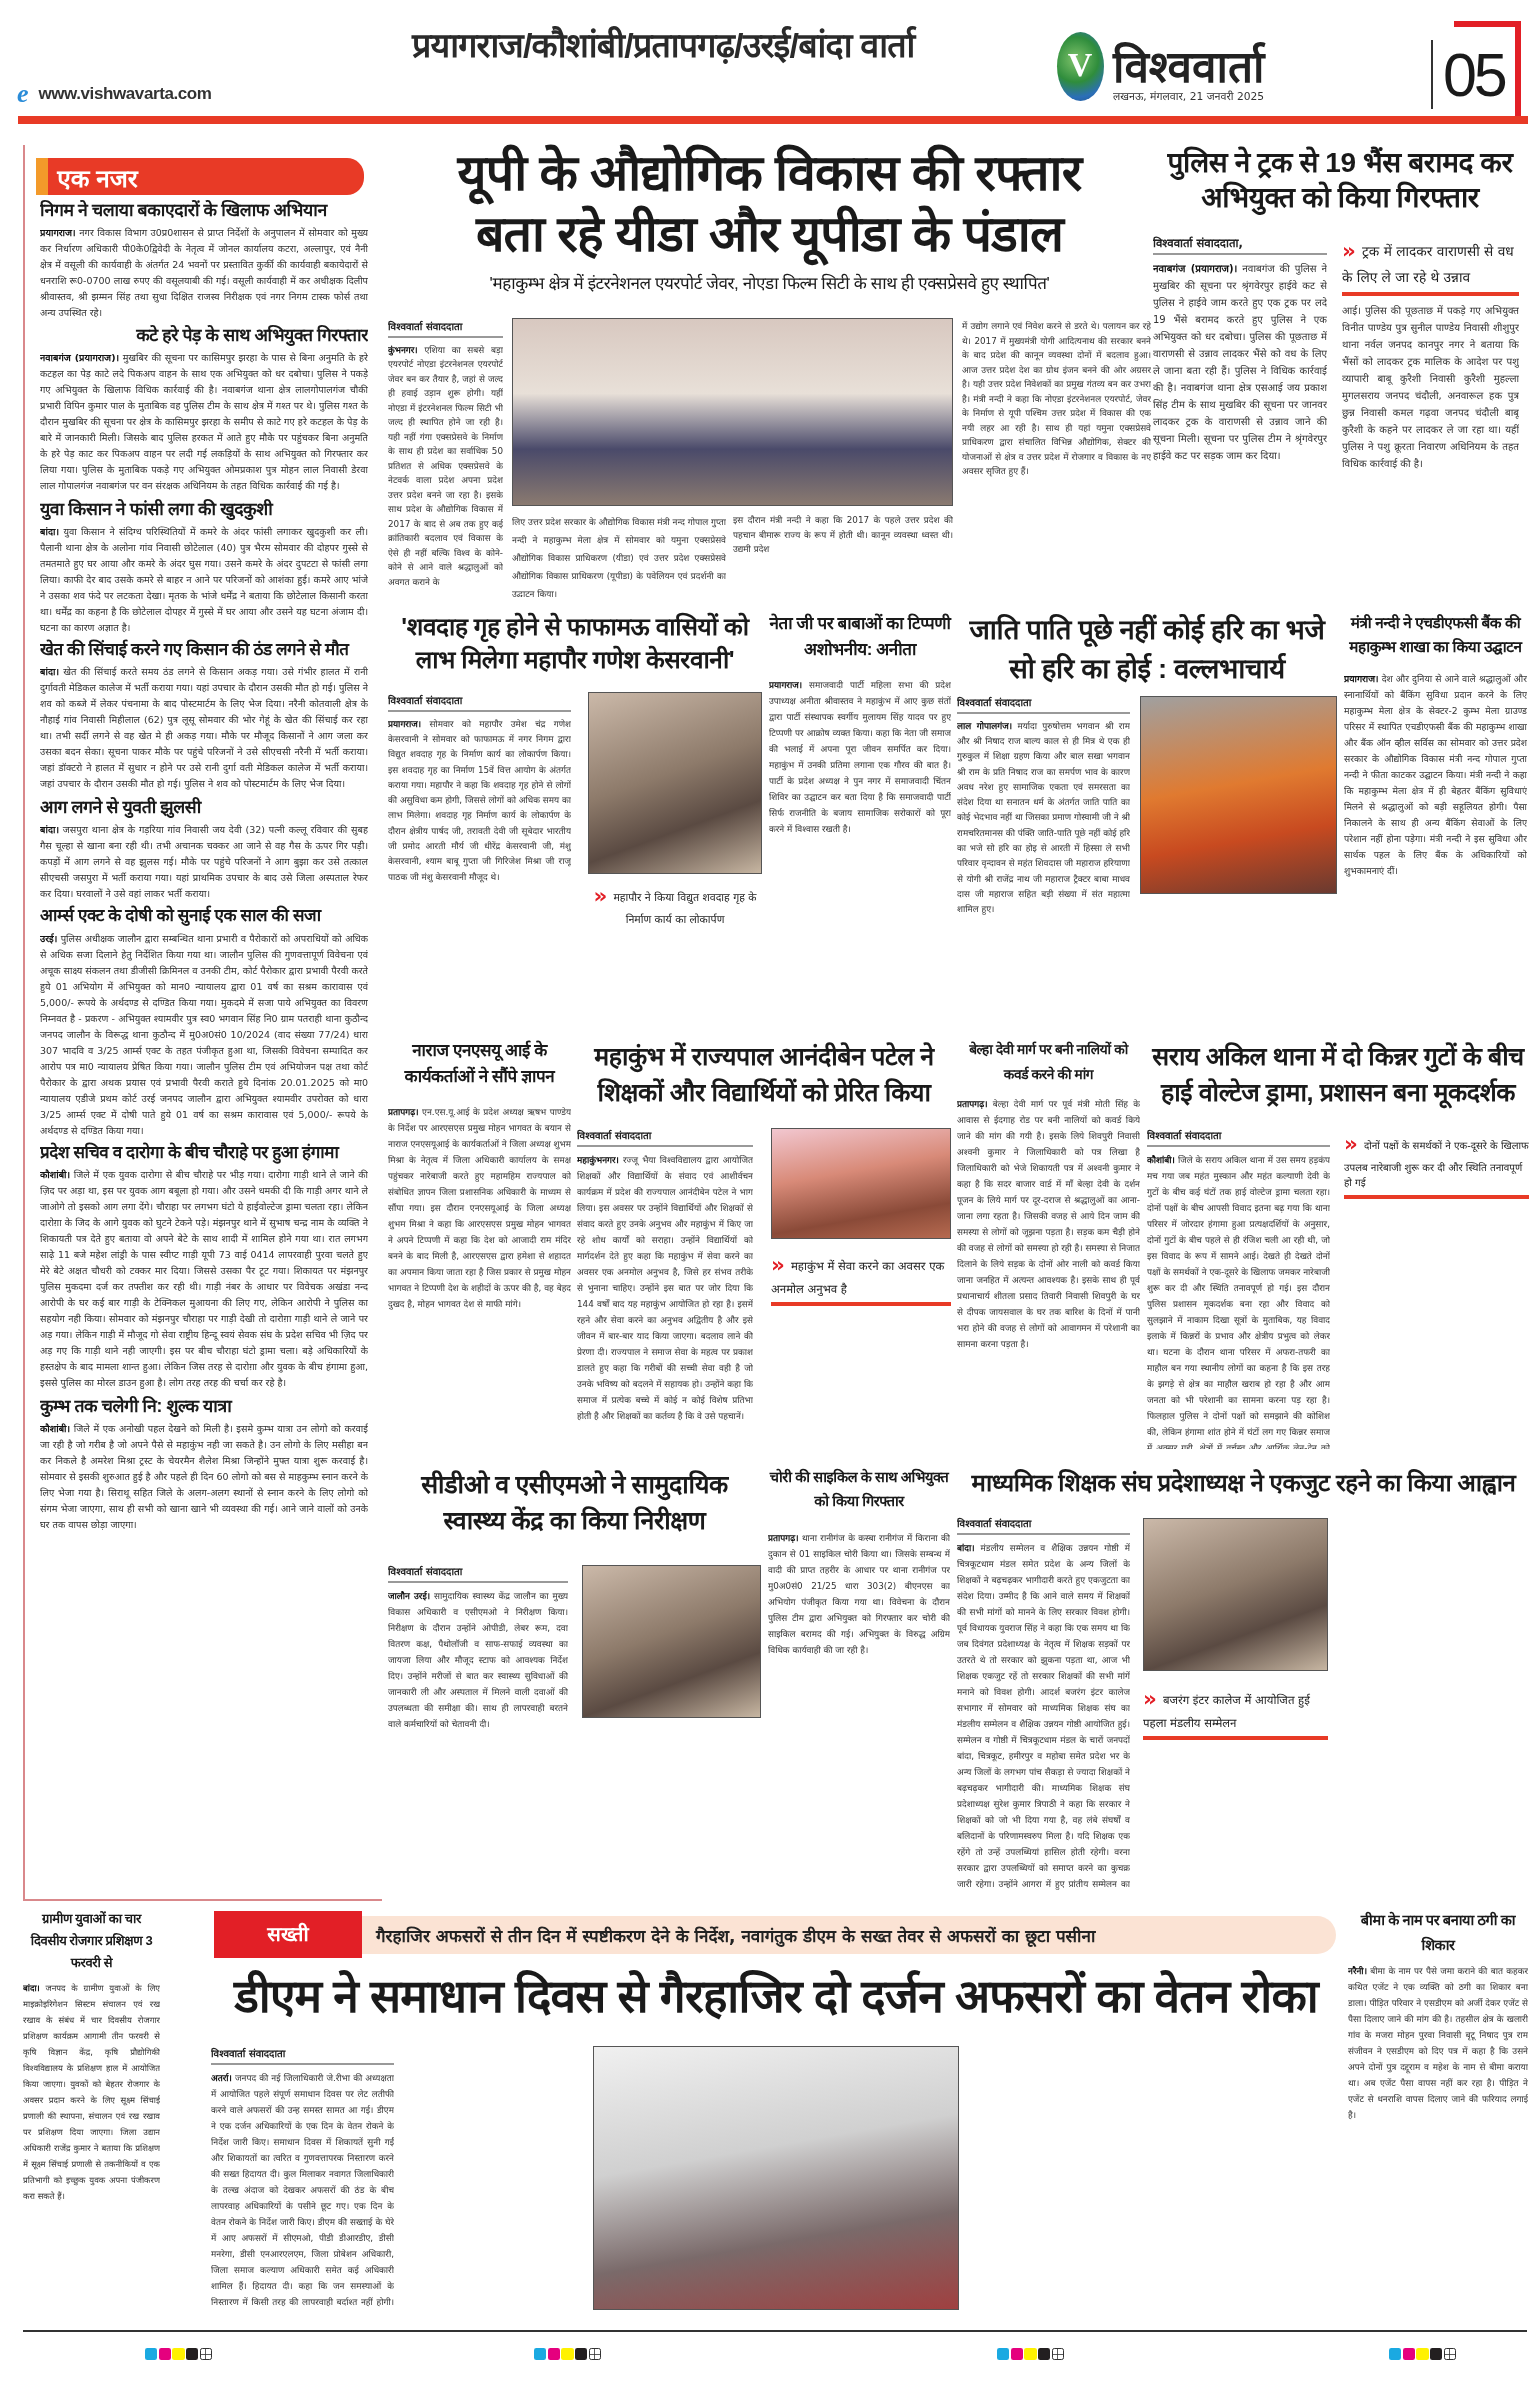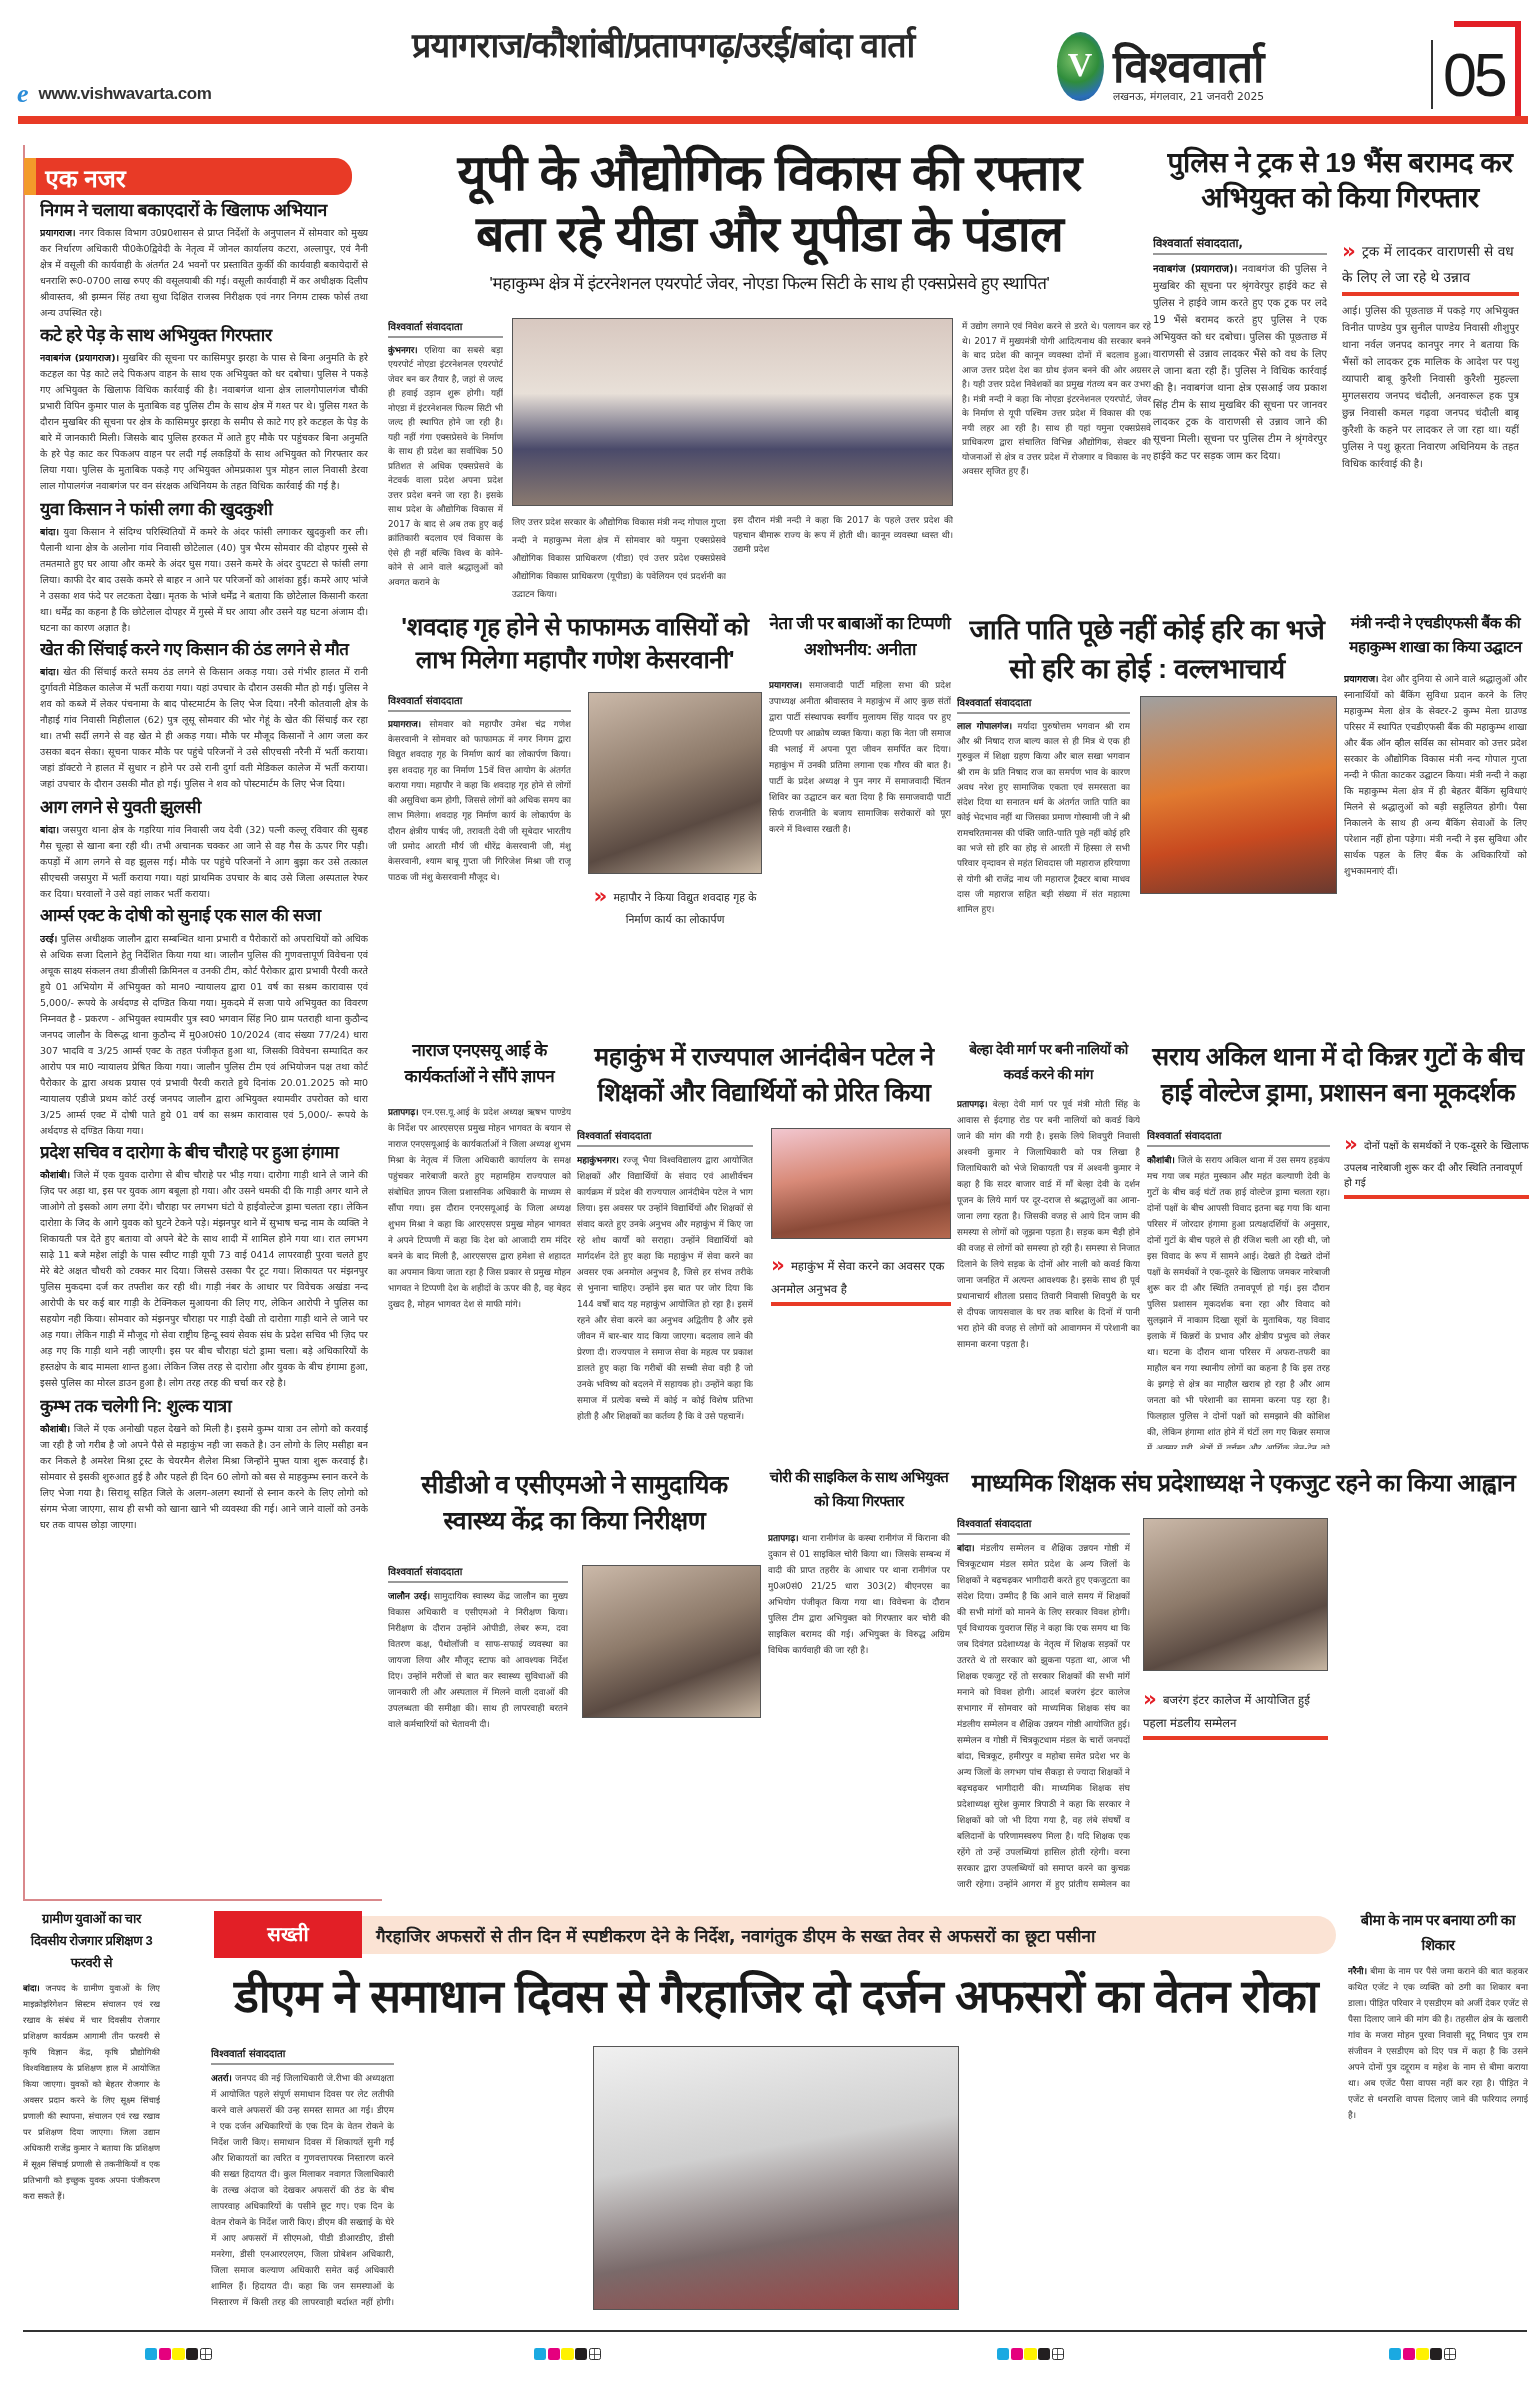--- a/index.html
+++ b/index.html
@@ -36,31 +36,31 @@
   </div>
   <div class="abs" style="left:1113px;top:35px;font-family:'Liberation Sans',sans-serif;font-size:44px;font-weight:bold;color:#222;">विश्ववार्ता</div>
   <div class="abs" style="left:1113px;top:89px;font-size:10.7px;color:#333;">लखनऊ, मंगलवार, 21 जनवरी 2025</div>
   <div class="abs" style="left:1431px;top:40px;width:1.5px;height:69px;background:#333;"></div>
   <div class="abs" style="left:1454px;top:21.4px;width:67px;height:102px;border-top:6.9px solid #e21f26;border-right:6.9px solid #e21f26;"></div>
   <div class="abs" style="left:1443px;top:40px;font-family:'Liberation Sans',sans-serif;font-size:61px;color:#1a1a1a;letter-spacing:-3.1px;">05</div>
   <div class="abs" style="left:18.3px;top:116px;width:1510px;height:7.6px;background:#e83a26;"></div>
 </div>
 
 <div class="abs pink-border" style="left:23px;top:145px;width:359px;height:1756px;border-left:2.3px solid #d9888b;border-right:none;border-top:none;"></div>
-<div class="abs" style="left:24px;top:158px;width:328px;height:37px;background:#e83a26;border-left:12.2px solid #f39a2a;border-radius:0 17px 17px 0;">
+<div class="abs" style="left:36px;top:158px;width:328px;height:37px;background:#e83a26;border-left:12.2px solid #f39a2a;border-radius:0 17px 17px 0;">
   <span style="position:absolute;left:9.2px;top:3.1px;color:#fff;font-family:'Liberation Sans',sans-serif;font-weight:bold;font-size:24.4px;">एक नजर</span>
 </div>
 
 <div class="col" style="left:40px;top:200px;width:328px;height:1695px;">
   <div style="margin-bottom:4.6px;">
     <div class="hl" style="font-size:17.6px;text-align:left;margin-bottom:4.6px;">निगम ने चलाया बकाएदारों के खिलाफ अभियान</div>
     <p class="body"><b>प्रयागराज।</b> <span>नगर विकास विभाग उ0प्र0शासन से प्राप्त निर्देशों के अनुपालन में सोमवार को मुख्य कर निर्धारण अधिकारी पी0के0द्विवेदी के नेतृत्व में जोनल कार्यालय कटरा, अल्लापुर, एवं नैनी क्षेत्र में वसूली की कार्यवाही के अंतर्गत 24 भवनों पर प्रस्तावित कुर्की की कार्यवाही बकायेदारों से धनराशि रू0-0700 लाख रुपए की वसूलयाबी की गई। वसूली कार्यवाही में कर अधीक्षक दिलीप श्रीवास्तव, श्री झम्मन सिंह तथा सुधा दिक्षित राजस्व निरीक्षक एवं नगर निगम टास्क फोर्स तथा अन्य उपस्थित रहे।</span></p>
   </div>
   <div style="margin-bottom:4.6px;">
-    <div class="hl" style="font-size:17.6px;text-align:left;margin-bottom:4.6px;">कटे हरे पेड़ के साथ अभियुक्त गिरफ्तार</div>
+    <div class="hl" style="font-size:17.6px;text-align:right;margin-bottom:4.6px;">कटे हरे पेड़ के साथ अभियुक्त गिरफ्तार</div>
     <p class="body"><b>नवाबगंज (प्रयागराज)।</b> <span>मुखबिर की सूचना पर कासिमपुर झरहा के पास से बिना अनुमति के हरे कटहल का पेड़ काटे लदे पिकअप वाहन के साथ एक अभियुक्त को धर दबोचा। पुलिस ने पकड़े गए अभियुक्त के खिलाफ विधिक कार्रवाई की है। नवाबगंज थाना क्षेत्र लालगोपालगंज चौकी प्रभारी विपिन कुमार पाल के मुताबिक वह पुलिस टीम के साथ क्षेत्र में गश्त पर थे। पुलिस गश्त के दौरान मुखबिर की सूचना पर क्षेत्र के कासिमपुर झरहा के समीप से काटे गए हरे कटहल के पेड़ के बारे में जानकारी मिली। जिसके बाद पुलिस हरकत में आते हुए मौके पर पहुंचकर बिना अनुमति के हरे पेड़ काट कर पिकअप वाहन पर लदी गई लकड़ियों के साथ अभियुक्त को गिरफ्तार कर लिया गया। पुलिस के मुताबिक पकड़े गए अभियुक्त ओमप्रकाश पुत्र मोहन लाल निवासी डेरवा लाल गोपालगंज नवाबगंज पर वन संरक्षक अधिनियम के तहत विधिक कार्रवाई की गई है।</span></p>
   </div>
   <div style="margin-bottom:4.6px;">
     <div class="hl" style="font-size:17.6px;text-align:left;margin-bottom:4.6px;">युवा किसान ने फांसी लगा की खुदकुशी</div>
     <p class="body"><b>बांदा।</b> <span>युवा किसान ने संदिग्ध परिस्थितियों में कमरे के अंदर फांसी लगाकर खुदकुशी कर ली। पैलानी थाना क्षेत्र के अलोना गांव निवासी छोटेलाल (40) पुत्र भैरम सोमवार की दोहपर गुस्से से तमतमाते हुए घर आया और कमरे के अंदर घुस गया। उसने कमरे के अंदर दुपटटा से फांसी लगा लिया। काफी देर बाद उसके कमरे से बाहर न आने पर परिजनों को आशंका हुई। कमरे आए भांजे ने उसका शव फंदे पर लटकता देखा। मृतक के भांजे धर्मेंद्र ने बताया कि छोटेलाल किसानी करता था। धर्मेंद्र का कहना है कि छोटेलाल दोपहर में गुस्से में घर आया और उसने यह घटना अंजाम दी। घटना का कारण अज्ञात है।</span></p>
   </div>
   <div style="margin-bottom:4.6px;">
     <div class="hl" style="font-size:17px;text-align:left;margin-bottom:4.6px;">खेत की सिंचाई करने गए किसान की ठंड लगने से मौत</div>
     <p class="body"><b>बांदा।</b> <span>खेत की सिंचाई करते समय ठंड लगने से किसान अकड़ गया। उसे गंभीर हालत में रानी दुर्गावती मेडिकल कालेज में भर्ती कराया गया। यहां उपचार के दौरान उसकी मौत हो गई। पुलिस ने शव को कब्जे में लेकर पंचनामा के बाद पोस्टमार्टम के लिए भेज दिया। नरैनी कोतवाली क्षेत्र के नौहाई गांव निवासी मिहीलाल (62) पुत्र लूसू सोमवार की भोर गेहूं के खेत की सिंचाई कर रहा था। तभी सर्दी लगने से वह खेत मे ही अकड़ गया। मौके पर मौजूद किसानों ने आग जला कर उसका बदन सेका। सूचना पाकर मौके पर पहुंचे परिजनों ने उसे सीएचसी नरैनी में भर्ती कराया। जहां डॉक्टरो ने हालत में सुधार न होने पर उसे रानी दुर्गा वती मेडिकल कालेज में भर्ती कराया। जहां उपचार के दौरान उसकी मौत हो गई। पुलिस ने शव को पोस्टमार्टम के लिए भेज दिया।</span></p>
   </div>

